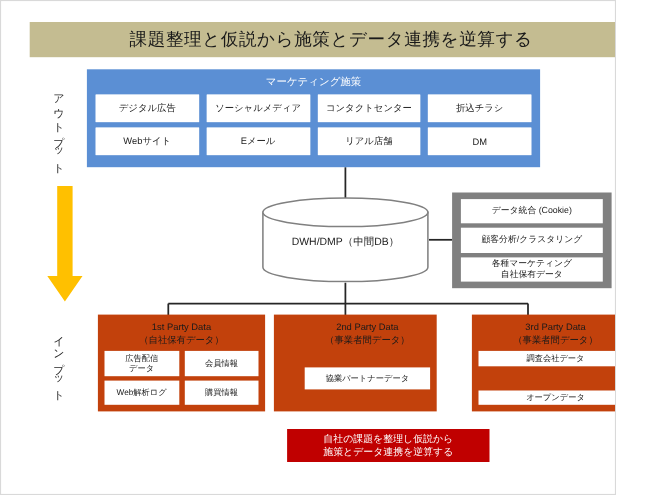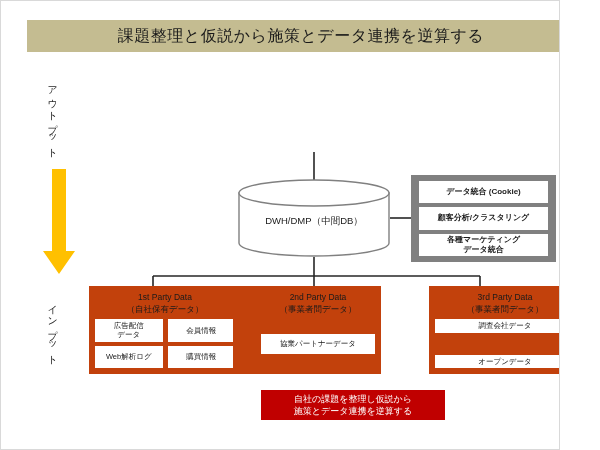--- a/index.html
+++ b/index.html
@@ -148,35 +148,34 @@
     background: #ffffff;
     flex: 1 1 0;
     display: flex;
     align-items: center;
     justify-content: center;
     text-align: center;
     font-size: 8px;
     color: #1a1a1a;
     line-height: 10px;
     padding: 0 2px;
-    font-weight: bold;
   }
 
   
   .party-block {
     position: absolute;
     top: 285px;
     background: #c2410c;
     box-sizing: border-box;
     padding: 5px 6px 6px 6px;
     display: flex;
     flex-direction: column;
   }
   #party-1 { left: 88px;  width: 152px; height: 88px; }
-  #party-2 { left: 232px; width: 148px; height: 88px; padding-left: 28px; }
+  #party-2 { left: 248px; width: 148px; height: 88px; padding-left: 28px; }
   #party-3 { left: 428px; width: 152px; height: 88px; }
 
   .party-heading {
     text-align: center;
     font-size: 8.5px;
     color: #1a1a1a;
     line-height: 12px;
     margin-bottom: 4px;
   }
   .party-items {
@@ -259,39 +258,54 @@
 
     <line x1="313" y1="256" x2="313" y2="275" stroke="#262626" stroke-width="1.6"></line>
 
     <line x1="152" y1="275" x2="479" y2="275" stroke="#262626" stroke-width="1.6"></line>
 
     <line x1="152" y1="275" x2="152" y2="286" stroke="#262626" stroke-width="1.6"></line>
     <line x1="313" y1="275" x2="313" y2="286" stroke="#262626" stroke-width="1.6"></line>
     <line x1="479" y1="275" x2="479" y2="286" stroke="#262626" stroke-width="1.6"></line>
   </svg>
 
+  <div id="marketing-block">
+    <div class="block-heading">マーケティング施策</div>
+    <div class="mk-row">
+      <div class="mk-cell">デジタル広告</div>
+      <div class="mk-cell">ソーシャルメディア</div>
+      <div class="mk-cell">コンタクトセンター</div>
+      <div class="mk-cell">折込チラシ</div>
+    </div>
+    <div class="mk-row">
+      <div class="mk-cell">Webサイト</div>
+      <div class="mk-cell">Eメール</div>
+      <div class="mk-cell">リアル店舗</div>
+      <div class="mk-cell">DM</div>
+    </div>
+  </div>
 
   <div id="dwh-cylinder">
     <svg viewBox="0 0 152 78" width="152" height="78">
       <path d="M1,14 L1,64 A75,13 0 0 0 151,64 L151,14 Z" fill="#ffffff" stroke="#808080" stroke-width="1.4"></path>
       <ellipse cx="76" cy="14" rx="75" ry="13" fill="#ffffff" stroke="#808080" stroke-width="1.4"></ellipse>
     </svg>
     <div class="cyl-label">
       <div>DWH/DMP</div>
       <div>（中間DB）</div>
     </div>
   </div>
 
   <div id="capability-block">
     <div class="cap-cell">データ統合 (Cookie)</div>
     <div class="cap-cell">顧客分析/クラスタリング</div>
     <div class="cap-cell">
       <span>
         <span>各種マーケティング</span><br>
-        <span>データ統合</span>
+        <span>自社保有データ</span>
       </span>
     </div>
   </div>
 
   <div class="party-block" id="party-1">
     <div class="party-heading">
       <span>1st Party Data</span><br>
       <span>（自社保有データ）</span>
     </div>
     <div class="party-items">

